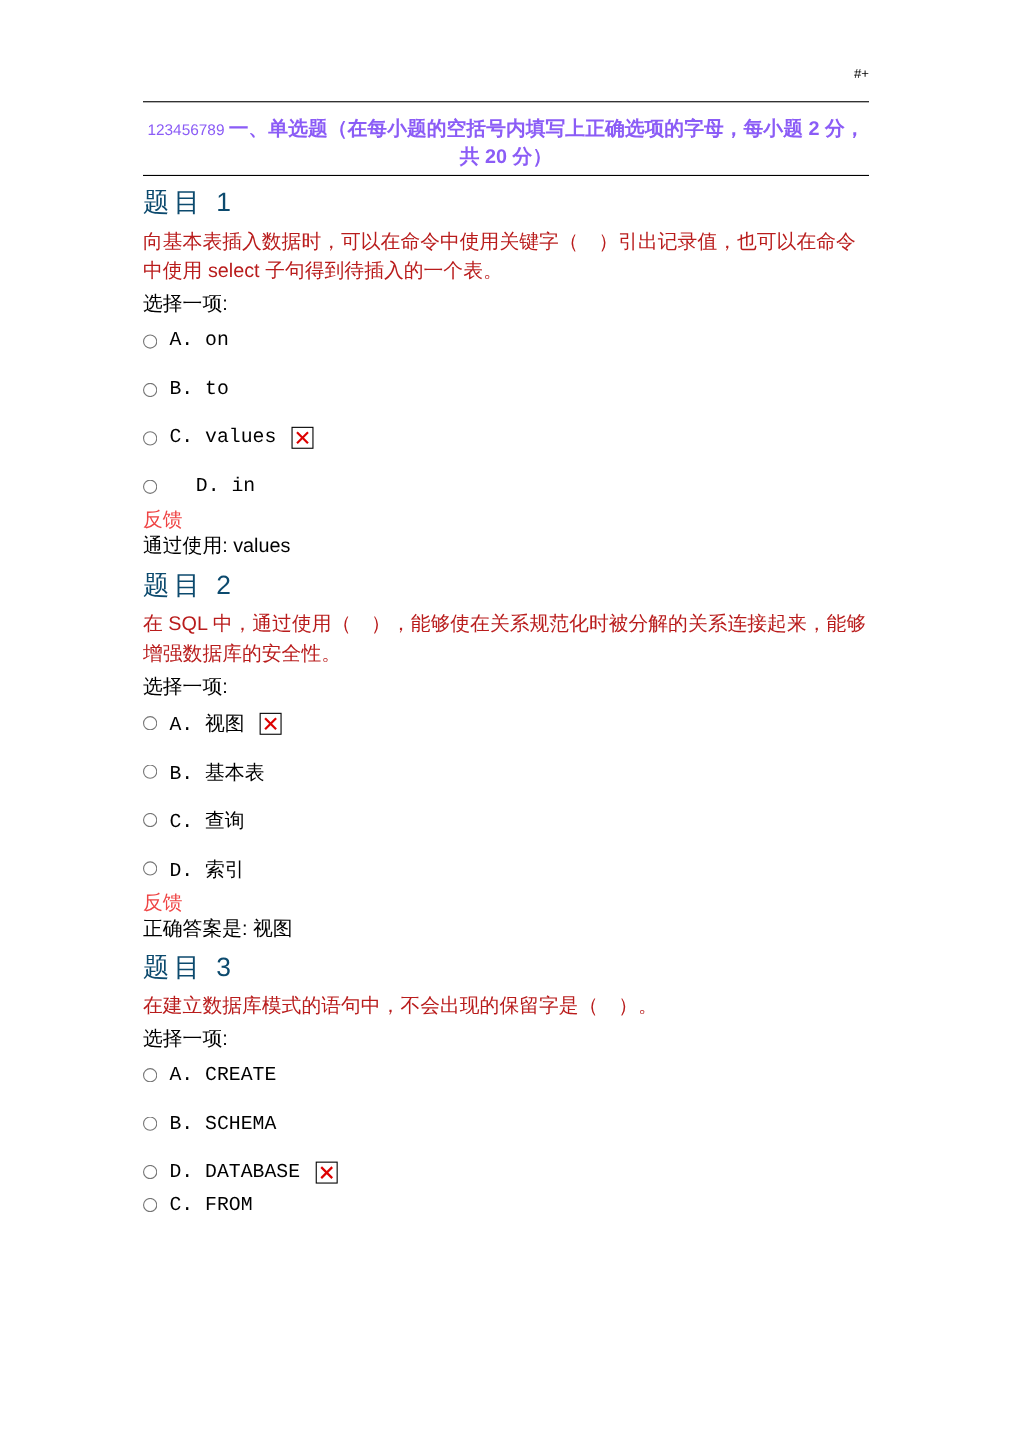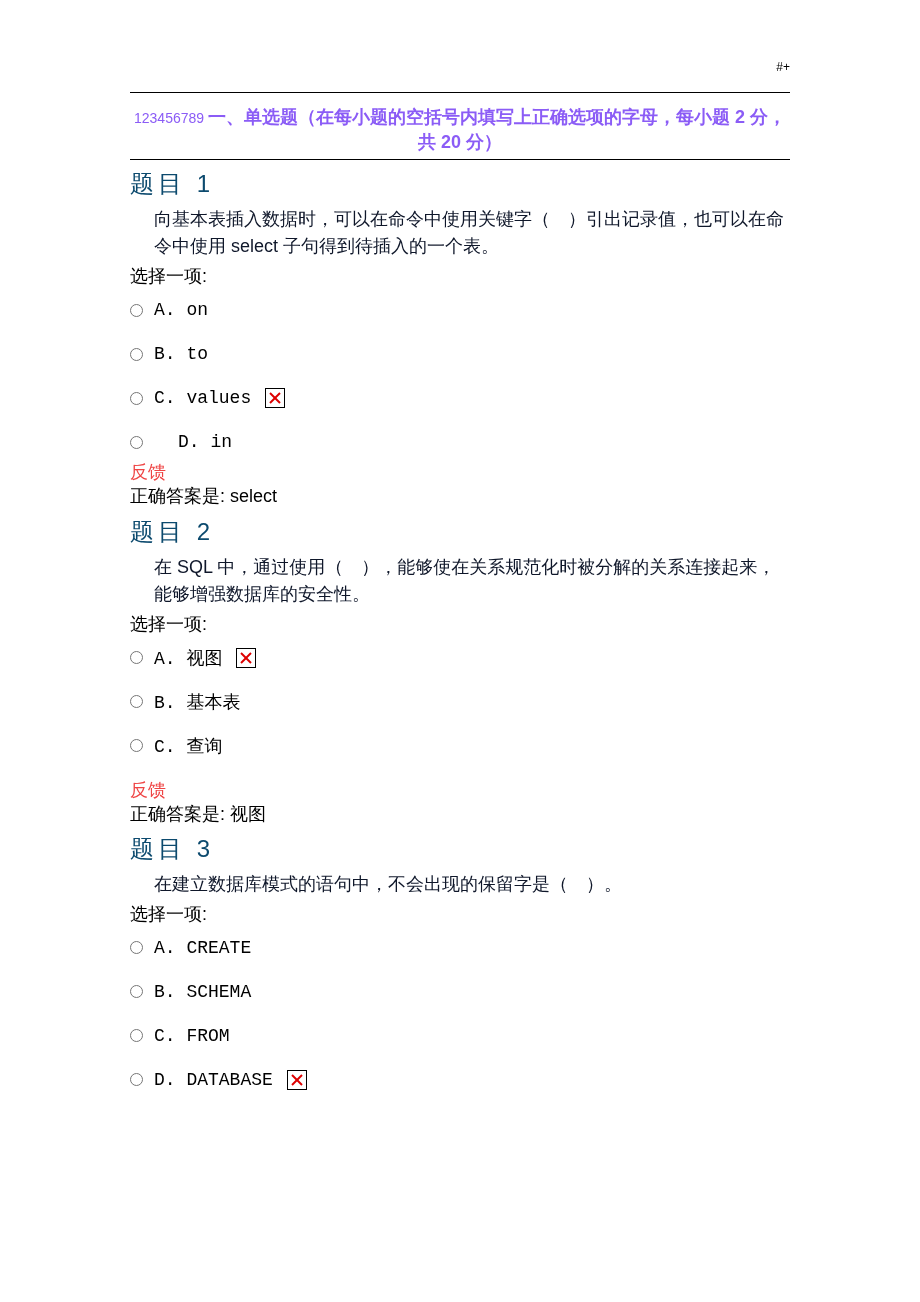--- a/index.html
+++ b/index.html
@@ -54,24 +54,23 @@
       font-size: 24px;
       font-weight: normal;
       letter-spacing: 4px;
       color: #0c4a6e;
       margin-top: 4px;
       margin-bottom: 6px;
     }
     
     .question-text {
       font-size: 18px;
-      color: #0f172a;
+      color: #b91c1c;
       line-height: 1.5;
       margin-bottom: 4px;
-      margin-left: 24px;
     }
     
     .select-prompt {
       font-size: 18px;
       color: #000;
       margin-bottom: 10px;
     }
     
     .option-row {
       display: flex;
@@ -178,21 +177,21 @@
           </svg>
         </span>
       </div>
       <div class="option-row" style="margin-bottom: 6px; gap: 24px;">
         <span class="radio-wrapper">
           <input type="radio" name="q0" style="">
         </span>
         <span class="option-label">D. in</span>
       </div>
       <div class="feedback-label">反馈</div>
-      <div class="feedback-answer">正确答案是: select</div>
+      <div class="feedback-answer">通过使用: values</div>
     </div>
     <div>
       <div class="question-heading">题目 2</div>
       <div class="question-text">在 SQL 中，通过使用（　），能够使在关系规范化时被分解的关系连接起来，能够增强数据库的安全性。</div>
       <div class="select-prompt">选择一项:</div>
       <div class="option-row">
         <span class="radio-wrapper">
           <input type="radio" name="q1" style="">
         </span>
         <span class="option-label">A. 视图</span>
@@ -207,52 +206,58 @@
         <span class="radio-wrapper">
           <input type="radio" name="q1" style="">
         </span>
         <span class="option-label">B. 基本表</span>
       </div>
       <div class="option-row">
         <span class="radio-wrapper">
           <input type="radio" name="q1" style="">
         </span>
         <span class="option-label">C. 查询</span>
+      </div>
+      <div class="option-row" style="margin-bottom: 6px;">
+        <span class="radio-wrapper">
+          <input type="radio" name="q1" style="">
+        </span>
+        <span class="option-label">D. 索引</span>
       </div>
       <div class="feedback-label">反馈</div>
       <div class="feedback-answer">正确答案是: 视图</div>
     </div>
     <div>
       <div class="question-heading">题目 3</div>
       <div class="question-text">在建立数据库模式的语句中，不会出现的保留字是（　）。</div>
       <div class="select-prompt">选择一项:</div>
       <div class="option-row">
         <span class="radio-wrapper">
           <input type="radio" name="q2" style="">
         </span>
         <span class="option-label">A. CREATE</span>
       </div>
       <div class="option-row">
         <span class="radio-wrapper">
           <input type="radio" name="q2" style="">
         </span>
         <span class="option-label">B. SCHEMA</span>
       </div>
-      <div class="option-row">
-        <span class="radio-wrapper">
-          <input type="radio" name="q2" style="">
-        </span>
-        <span class="option-label">C. FROM</span>
-      </div>
       <div class="option-row" style="margin-bottom: 6px;">
         <span class="radio-wrapper">
           <input type="radio" name="q2" style="">
         </span>
         <span class="option-label">D. DATABASE</span>
         <span class="broken-img">
           <svg width="14" height="14" viewBox="0 0 14 14">
             <line x1="2" y1="2" x2="12" y2="12" stroke="#d00" stroke-width="2"></line>
             <line x1="12" y1="2" x2="2" y2="12" stroke="#d00" stroke-width="2"></line>
           </svg>
         </span>
       </div>
+      <div class="option-row">
+        <span class="radio-wrapper">
+          <input type="radio" name="q2" style="">
+        </span>
+        <span class="option-label">C. FROM</span>
+      </div>
     </div>
   </div>
 
 </body></html>

